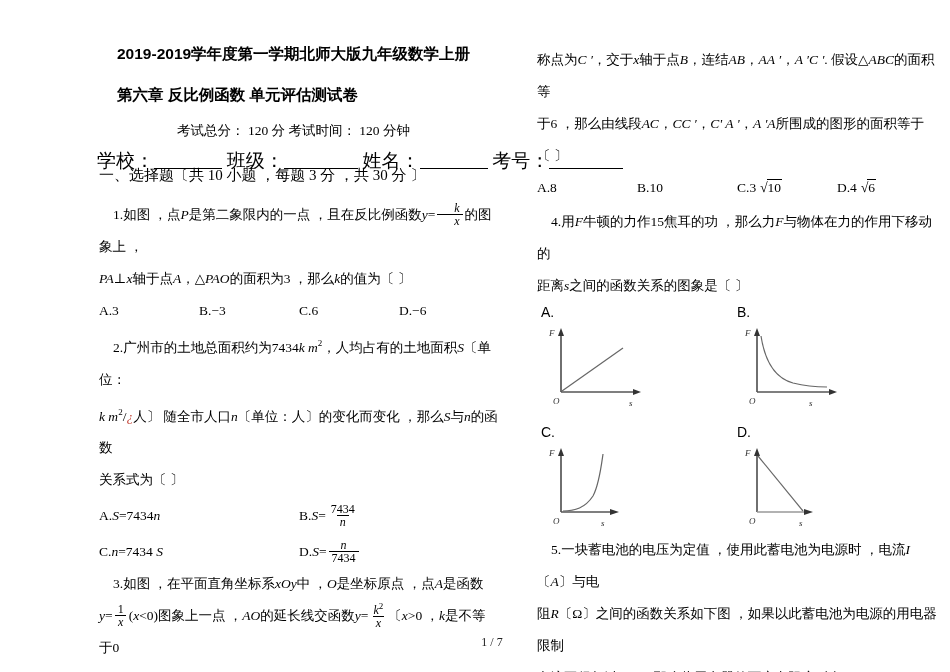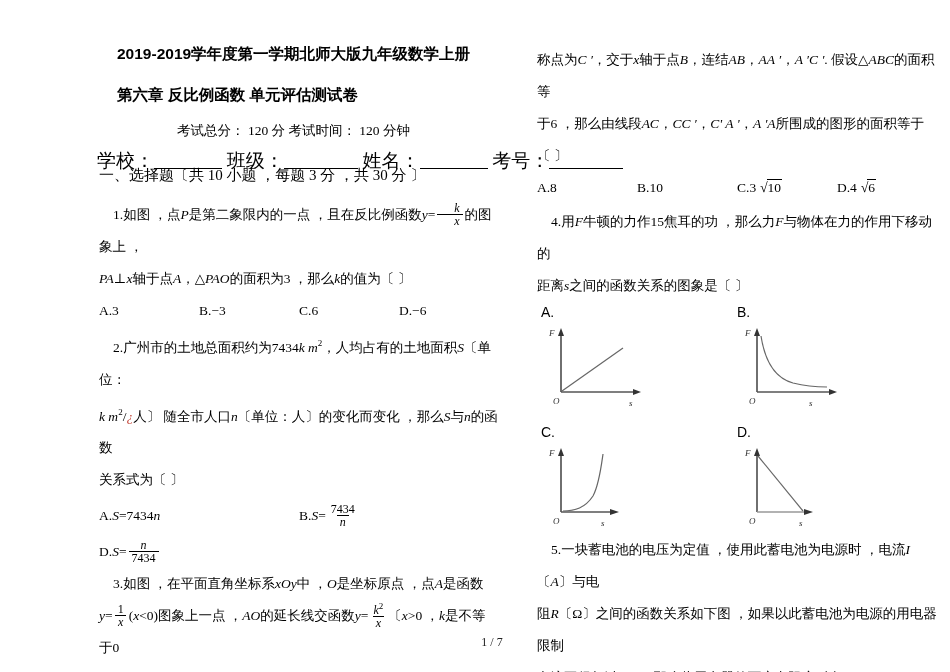--- a/index.html
+++ b/index.html
@@ -220,20 +220,21 @@
 
       <div class="opts-stack">
         <div class="opt-row">
           <span><span>A.</span><span class="it">S</span><span>=7434</span><span class="it">n</span></span>
           <span><span>B.</span><span class="it">S</span><span>=</span><span class="frac">
                 <span class="num">7434</span>
                 <span class="den it">n</span>
               </span></span>
         </div>
         <div class="opt-row">
+          <span><span>C.</span><span class="it">n</span><span>=7434 </span><span class="it">S</span></span>
           <span><span>D.</span><span class="it">S</span><span>=</span><span class="frac">
                 <span class="num it">n</span>
                 <span class="den">7434</span>
               </span></span>
         </div>
       </div>
 
       <div class="q q-body">
         <span>3.如图 ，在平面直角坐标系</span><span class="it">xOy</span><span>中 ，</span><span class="it">O</span><span>是坐标原点 ，点</span><span class="it">A</span><span>是函数</span>
       </div>

